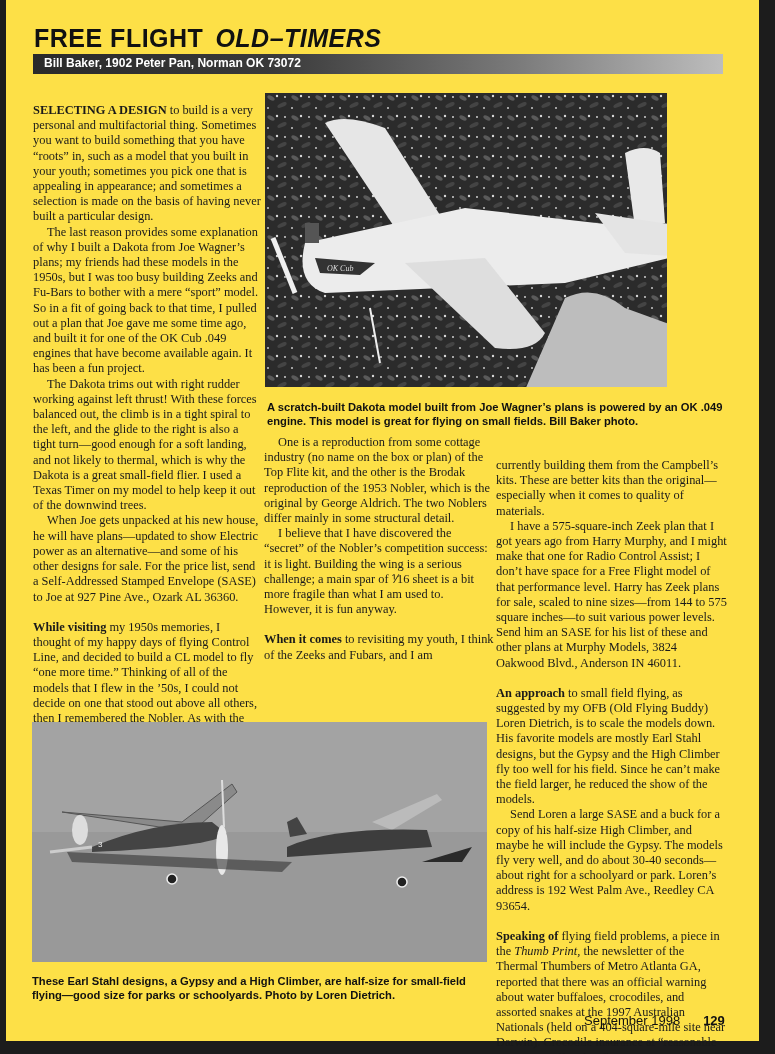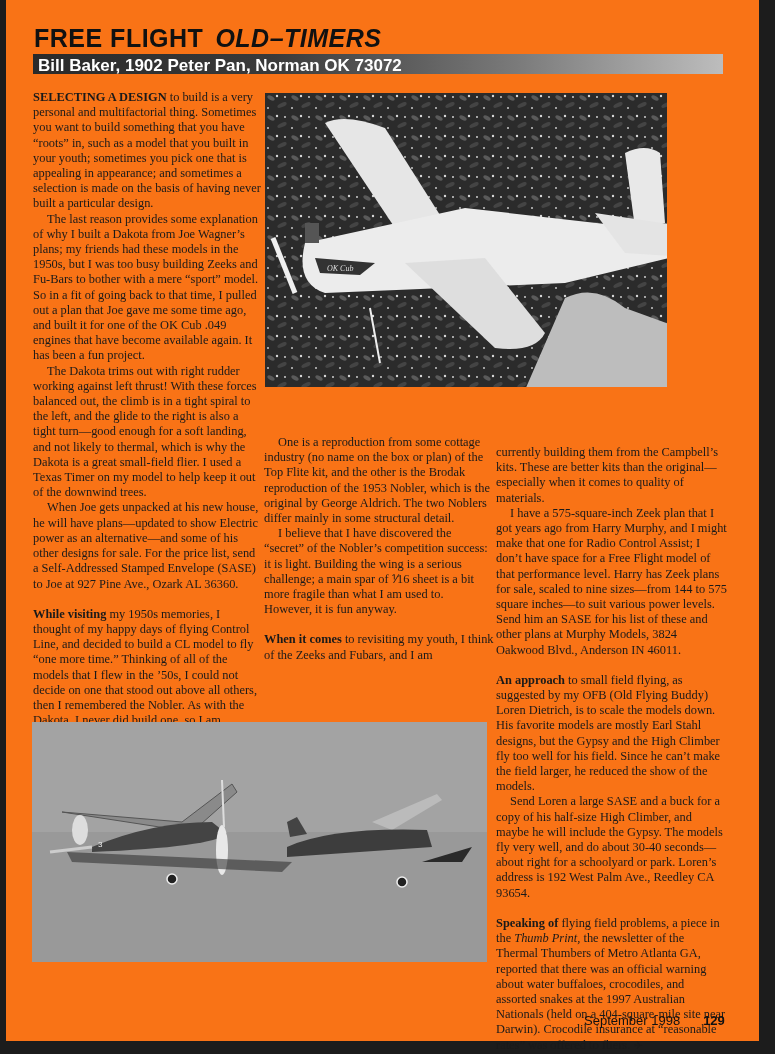--- a/index.html
+++ b/index.html
@@ -1,25 +1,25 @@
 <!DOCTYPE html>
 <html><head>
 <meta charset="utf-8">
 <style>
   html, body { margin:0; padding:0; }
   body { width:775px; height:1054px; background:#1c1c1c; position:relative; overflow:hidden; }
-  .page { position:absolute; left:6px; top:0; width:753px; height:1041px; background:#f97316; }
+  .page { position:absolute; left:6px; top:0; width:753px; height:1041px; background:#fde047; }
   .title { position:absolute; left:28px; top:24px; font-family:"Liberation Sans", sans-serif; font-weight:bold; font-size:25px; color:#111; letter-spacing:0.5px; white-space:nowrap; }
   .title .it { font-style:italic; margin-left:12px; }
   .byline-bar { position:absolute; left:27px; top:54px; width:690px; height:20px;
     background:linear-gradient(90deg,#2a2a2a 0%,#3a3a3a 35%,#7a7a7a 70%,#bdbdbd 100%); }
-  .byline { position:absolute; left:5px; top:2px; font-family:"Liberation Sans", sans-serif; font-weight:bold; font-size:17px; color:#fff; white-space:nowrap; }
+  .byline { position:absolute; left:11px; top:2px; font-family:"Liberation Sans", sans-serif; font-weight:bold; font-size:12px; color:#fff; white-space:nowrap; }
   .col { position:absolute; font-family:"Liberation Serif", serif; font-size:12.4px; line-height:15.2px; color:#1a1a1a; }
   .col p { margin:0; text-indent:14px; }
-  .col p.first { text-indent:0; }
+  .col p.first { text-indent:0;margin-top:13px; }
   .col p.gap { margin-top:15px; text-indent:0; }
   .col b { font-weight:bold; }
   .col1 { left:27px; top:90px; width:228px; }
   .col2 { left:258px; top:435px; width:230px; }
   .col3 { left:490px; top:445px; width:232px; }
   .photo1 { position:absolute; left:259px; top:93px; width:402px; height:294px; background:#222; overflow:hidden; }
   .photo2 { position:absolute; left:26px; top:722px; width:455px; height:240px; background:#9a9a9a; overflow:hidden; }
   .cap { position:absolute; font-family:"Liberation Sans", sans-serif; font-weight:bold; font-size:11.2px; line-height:13.5px; color:#111; }
   .cap1 { left:261px; top:401px; width:460px; }
   .cap2 { left:26px; top:975px; width:458px; }
@@ -68,20 +68,21 @@
       <path d="M360 60 Q380 50 395 60 L400 130 L370 135 Z" fill="#e8e8e8"></path>
       <path d="M330 120 L430 135 Q450 150 435 165 L360 160 Z" fill="#e4e4e4"></path>
       <path d="M50 165 L110 170 L95 182 L55 180 Z" fill="#333"></path>
       <text x="62" y="178" font-family="Liberation Serif, serif" font-style="italic" font-size="8" fill="#ddd">OK Cub</text>
       <line x1="8" y1="145" x2="30" y2="200" stroke="#f0f0f0" stroke-width="5"></line>
       <rect x="40" y="130" width="14" height="20" fill="#555"></rect>
       <line x1="105" y1="215" x2="115" y2="270" stroke="#eee" stroke-width="2"></line>
     </svg>
   </div>
 
+  <div class="cap cap1">A scratch-built Dakota model built from Joe Wagner’s plans is powered by an OK .049 engine. This model is great for flying on small fields. Bill Baker photo.</div>
 
   <div class="col col2">
     <p>One is a reproduction from some cottage industry (no name on the box or plan) of the Top Flite kit, and the other is the Brodak reproduction of the 1953 Nobler, which is the original by George Aldrich. The two Noblers differ mainly in some structural detail.</p>
     <p>I believe that I have discovered the “secret” of the Nobler’s competition success: it is light. Building the wing is a serious challenge; a main spar of ⅟16 sheet is a bit more fragile than what I am used to. However, it is fun anyway.</p>
     <p class="gap"><b>When it comes</b><span> to revisiting my youth, I think of the Zeeks and Fubars, and I am</span></p>
   </div>
 
   <div class="col col3">
     <p class="first">currently building them from the Campbell’s kits. These are better kits than the original—especially when it comes to quality of materials.</p>
     <p>I have a 575-square-inch Zeek plan that I got years ago from Harry Murphy, and I might make that one for Radio Control Assist; I don’t have space for a Free Flight model of that performance level. Harry has Zeek plans for sale, scaled to nine sizes—from 144 to 575 square inches—to suit various power levels. Send him an SASE for his list of these and other plans at Murphy Models, 3824 Oakwood Blvd., Anderson IN 46011.</p>
@@ -104,17 +105,18 @@
       <circle cx="140" cy="157" r="5" fill="#222" stroke="#eee" stroke-width="1.5"></circle>
       <path d="M35 130 L260 140 L250 150 L40 140 Z" fill="#333" opacity="0.6"></path>
       <path d="M340 100 L405 72 L410 78 L360 108 Z" fill="#bbb"></path>
       <path d="M255 125 Q300 105 395 108 L400 125 L255 135 Z" fill="#3d3d3d"></path>
       <path d="M255 100 L265 95 L275 112 L258 115 Z" fill="#444"></path>
       <circle cx="370" cy="160" r="5" fill="#222" stroke="#eee" stroke-width="1.5"></circle>
       <path d="M390 140 L440 125 L430 140 Z" fill="#2a2a2a"></path>
     </svg>
   </div>
 
+  <div class="cap cap2">These Earl Stahl designs, a Gypsy and a High Climber, are half-size for small-field flying—good size for parks or schoolyards. Photo by Loren Dietrich.</div>
 
   <div class="folio">
     <span>September 1998</span><span class="num">129</span>
   </div>
 </div>
 
 </body></html>

